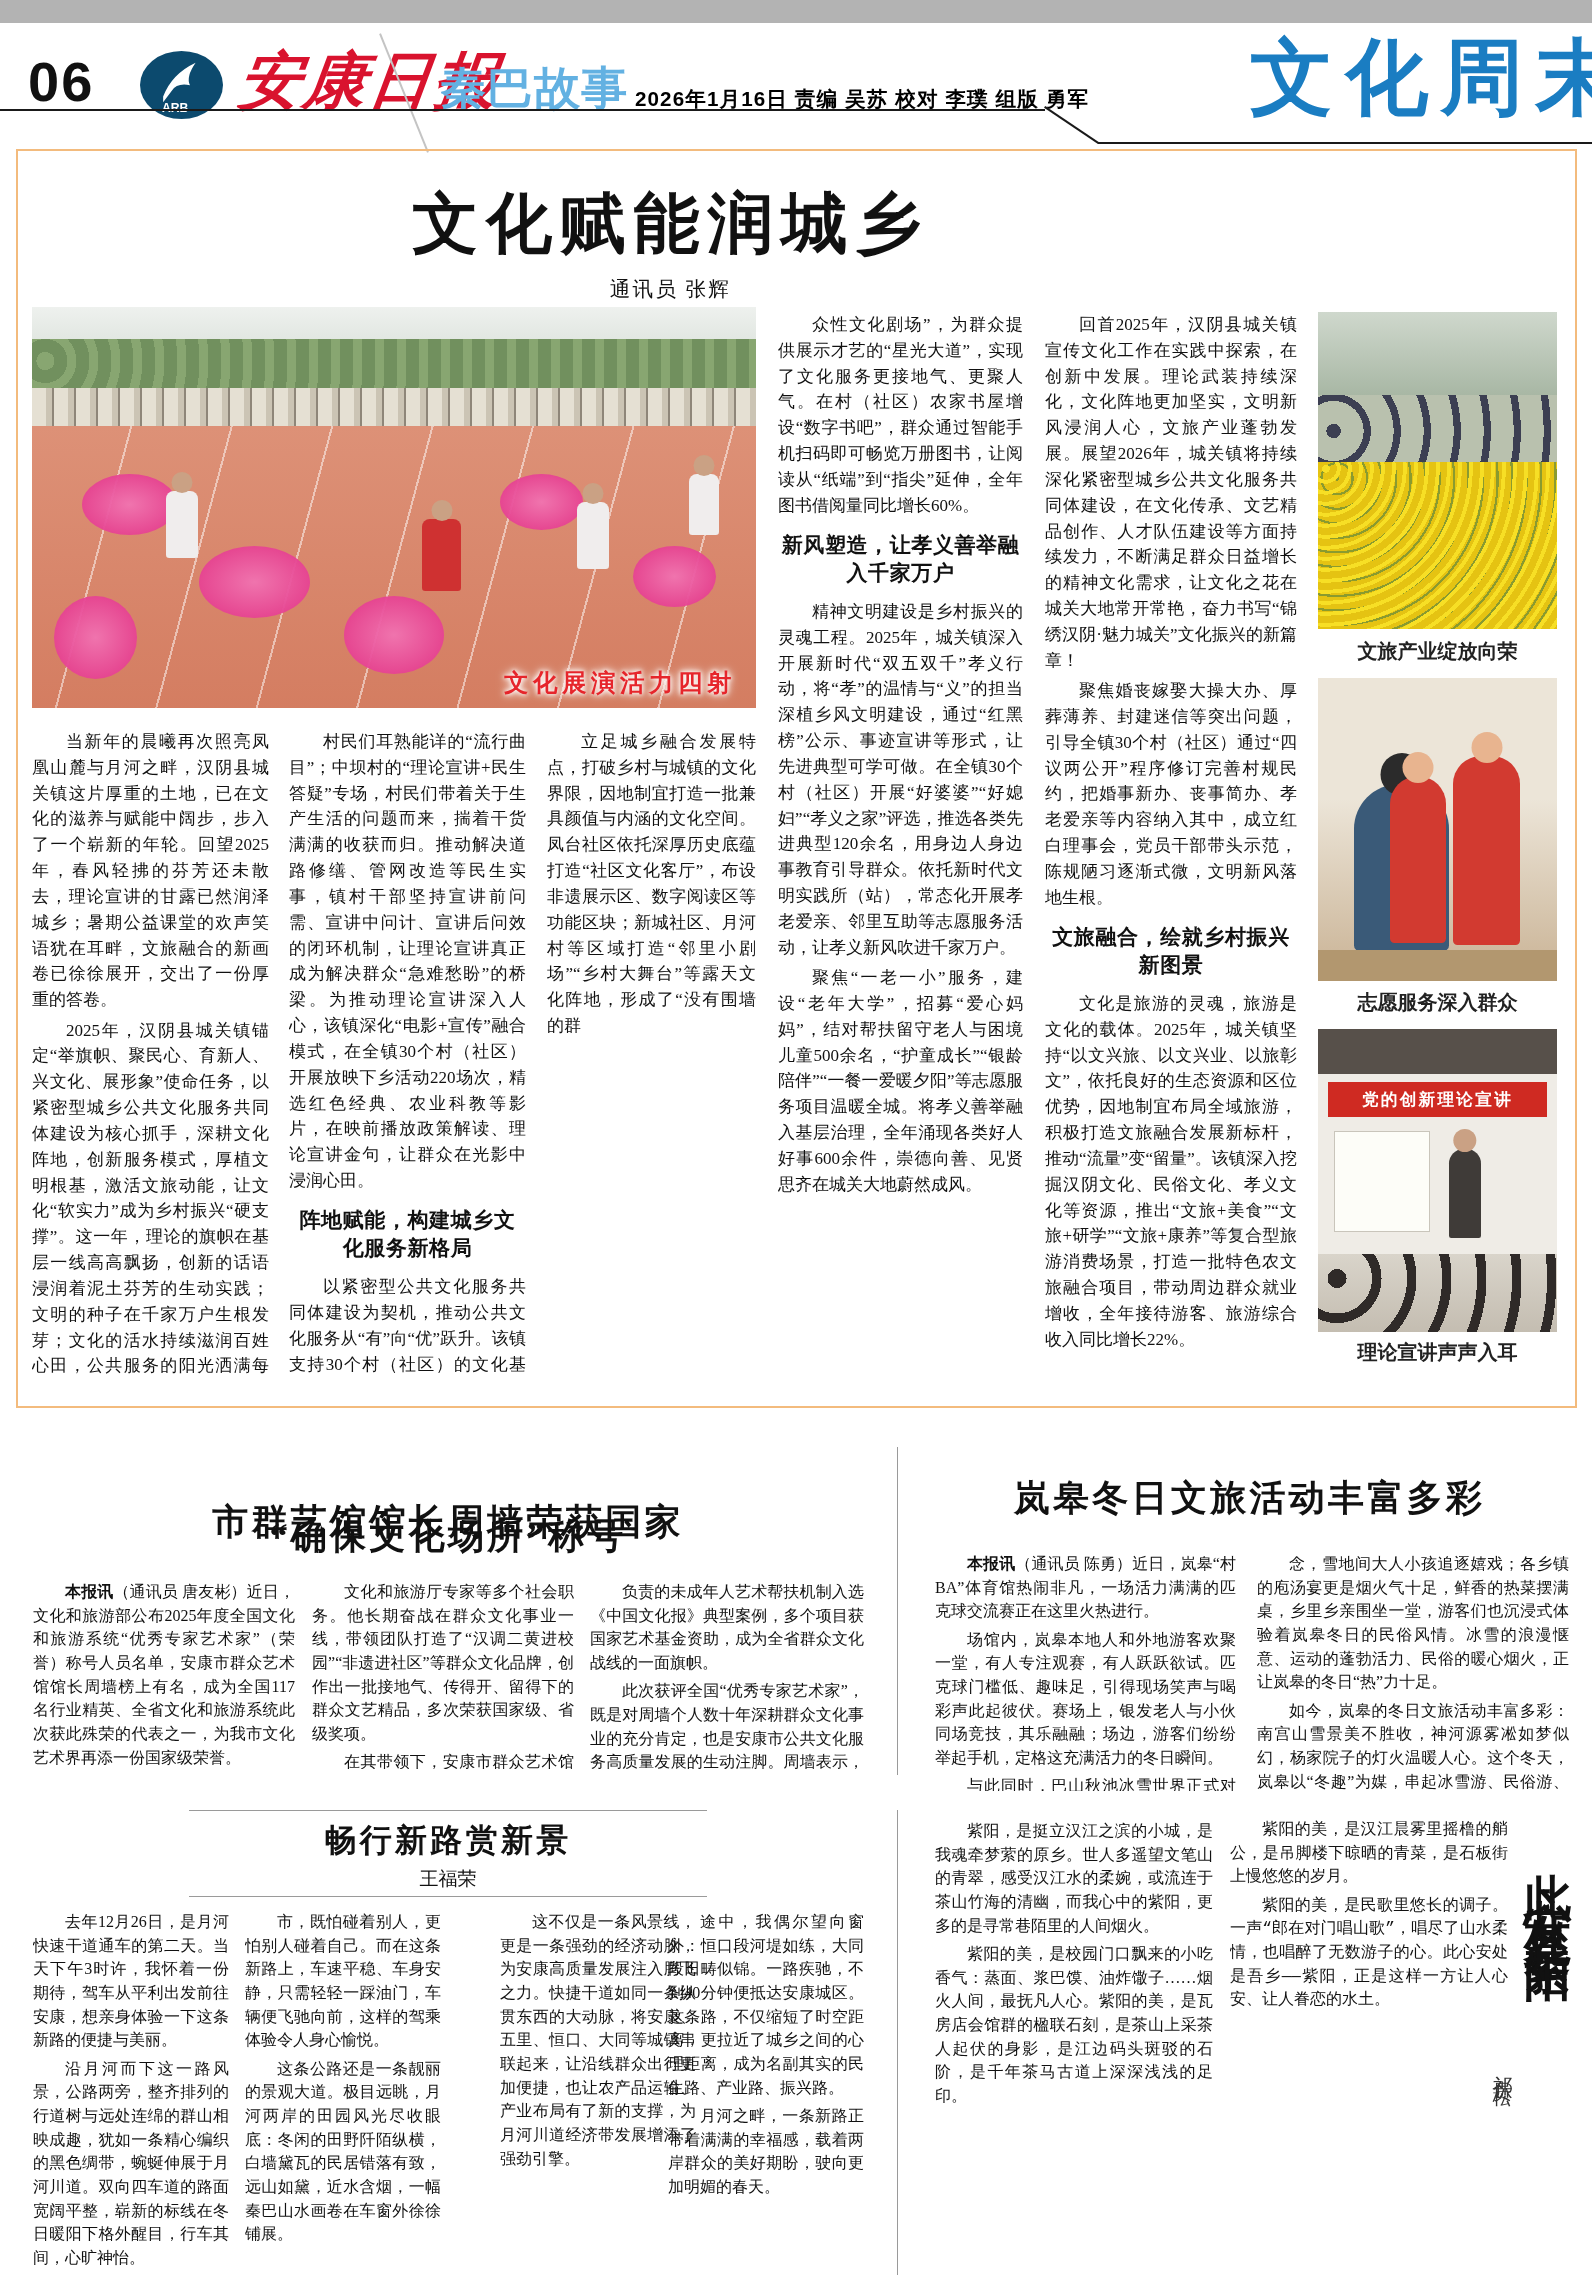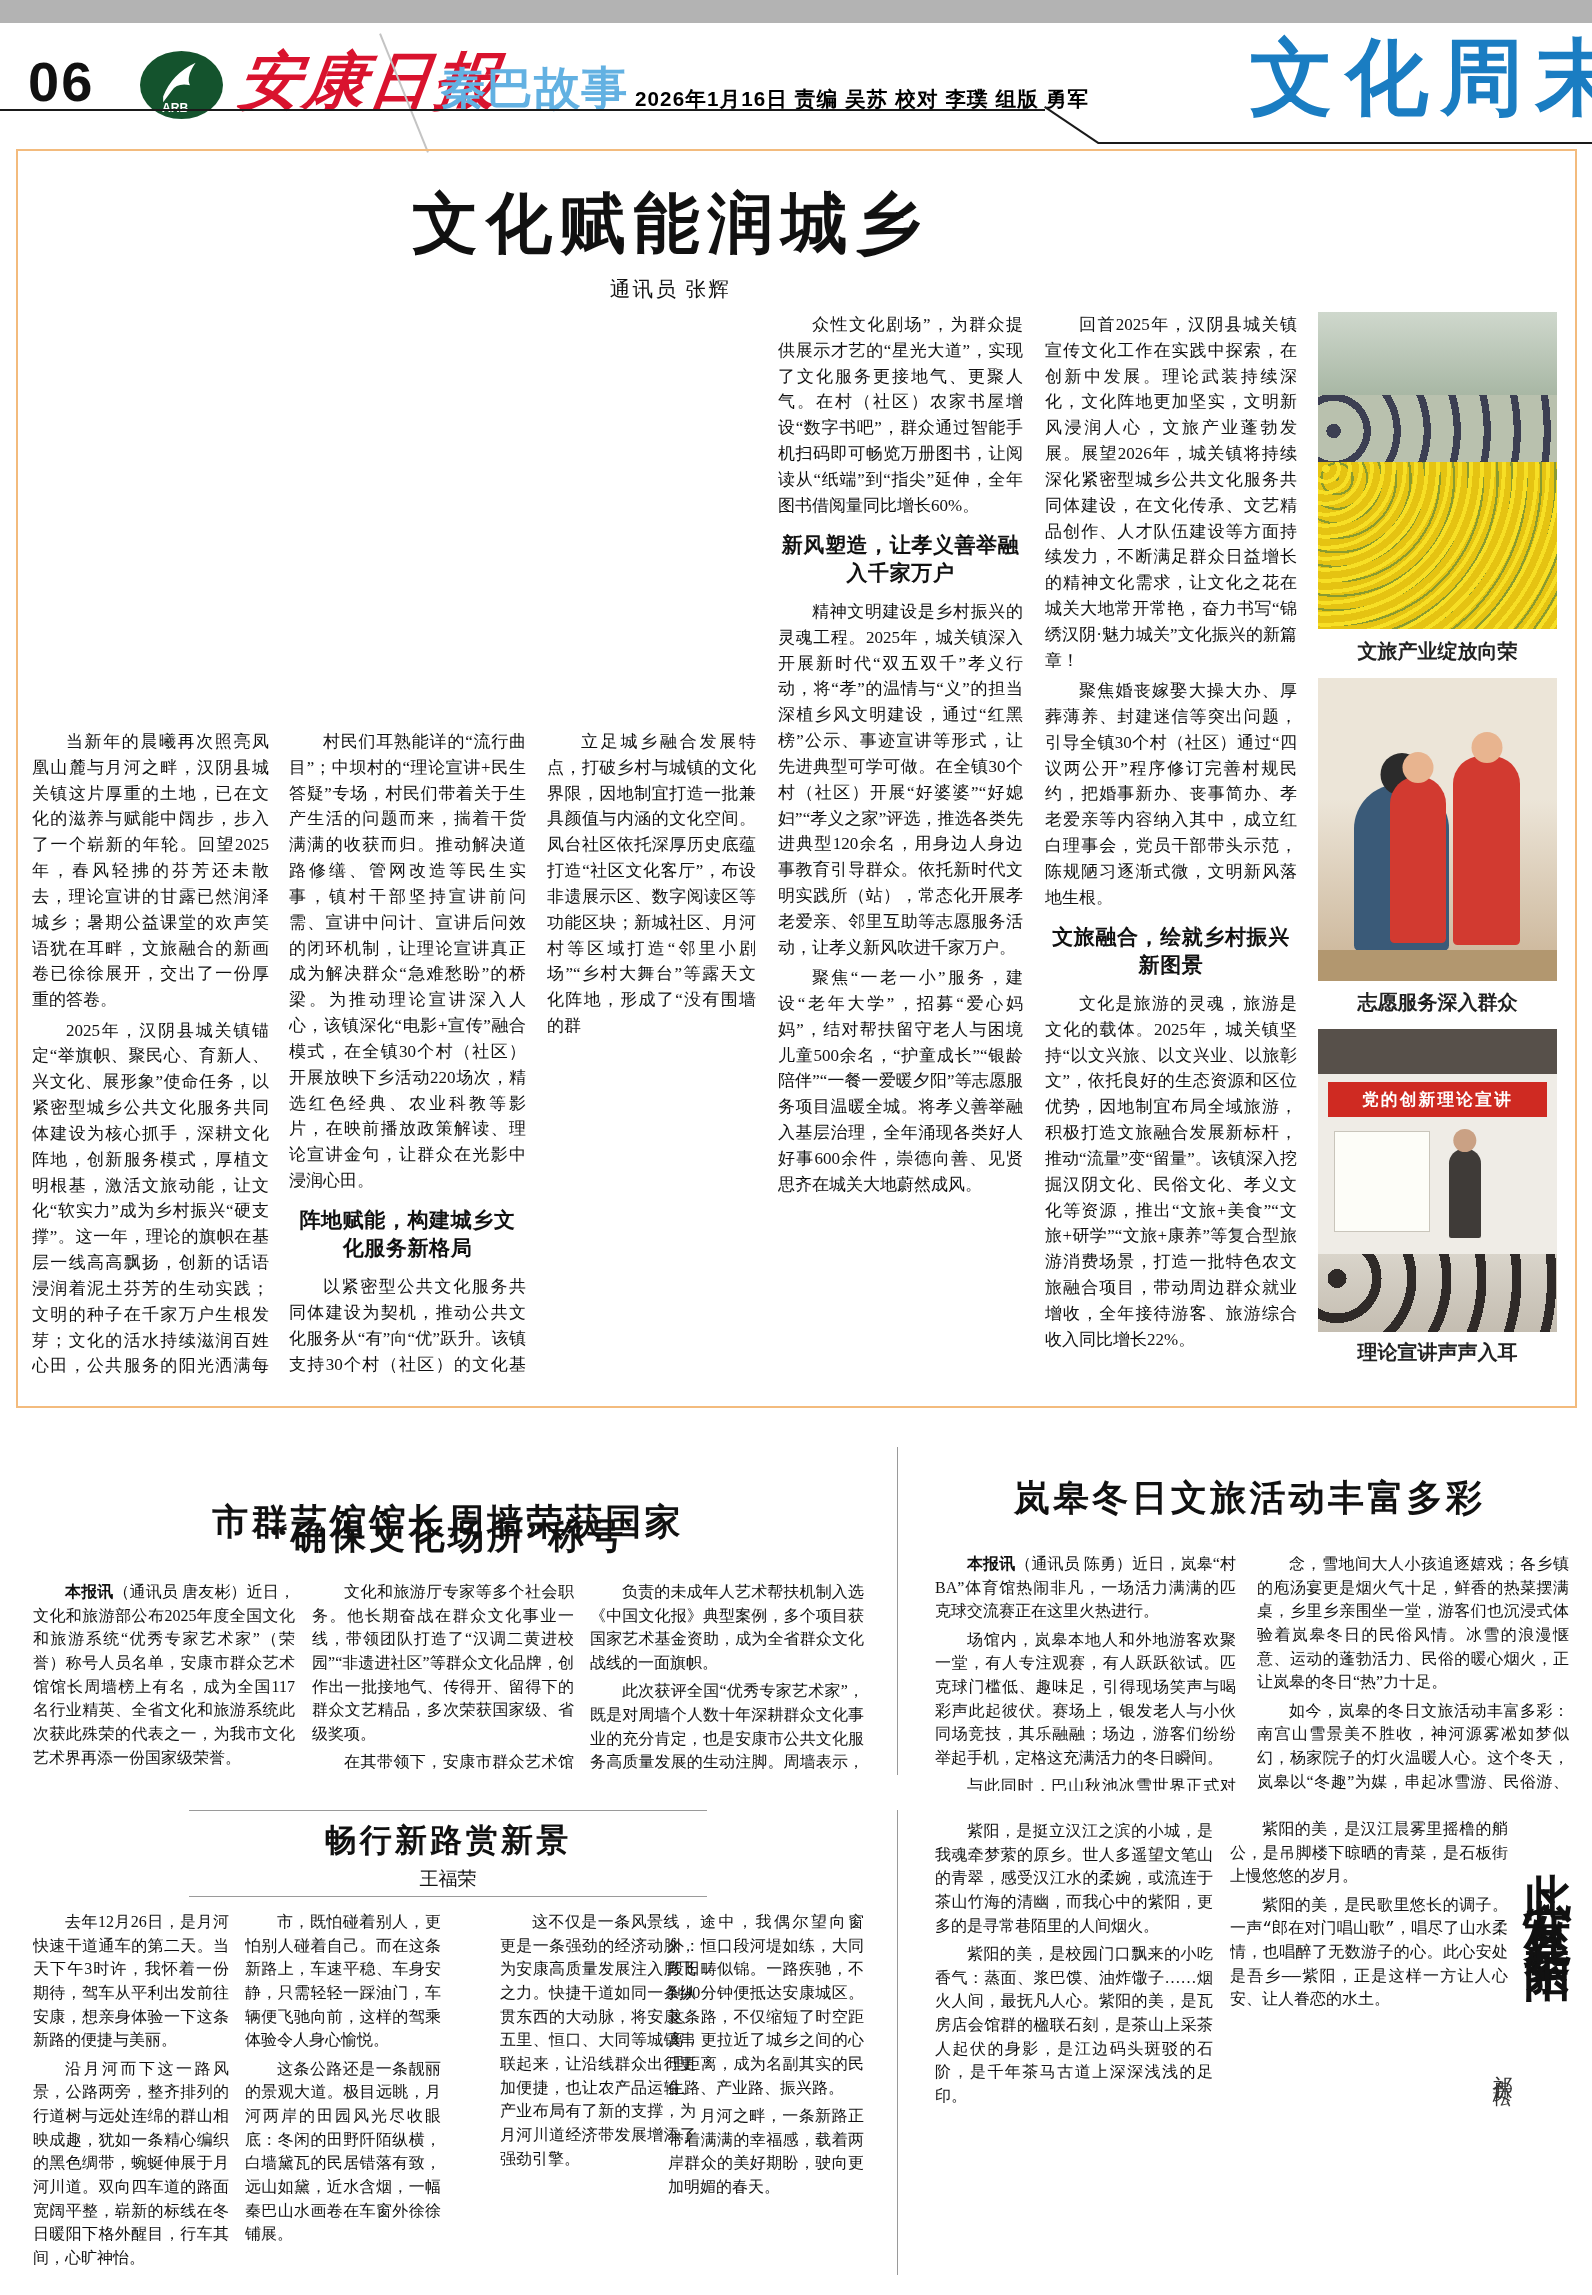--- a/index.html
+++ b/index.html
@@ -3,21 +3,21 @@
 <meta charset="utf-8">
 <style>
   html,body{margin:0;padding:0;background:#888;}
   .page{position:relative;width:1592px;height:2295px;background:#fff;overflow:hidden;
         font-family:"Liberation Serif",serif;color:#111;}
   .abs{position:absolute;}
 
   
   .topbar{left:0;top:0;width:1592px;height:23.4px;background:#b3b3b3;}
   .pagenum{left:28px;top:49px;font:700 56px "Liberation Sans",sans-serif;letter-spacing:2.2px;}
-  .logo-oval{left:140px;top:51px;width:83px;height:68px;background:#14532d;border-radius:50%;}
+  .logo-oval{left:140px;top:51px;width:83px;height:68px;background:#0c4a6e;border-radius:50%;}
   .logo-oval svg{position:absolute;left:12.2px;top:5.6px;}
   .logo-sub{position:absolute;left:22px;bottom:4.5px;color:#fff;font:700 12.2px "Liberation Sans",sans-serif;}
   .papername{left:239px;top:39px;font:700 italic 62px "Liberation Serif",serif;color:#d9132e;
              transform:skewX(-7deg);letter-spacing:3.3px;}
   .slash{left:403px;top:29px;width:2.2px;height:128px;background:#c4c4c4;transform:rotate(-22deg);}
   .section-name{left:440px;top:58px;font:700 46px "Liberation Sans",sans-serif;color:#63b1e2;letter-spacing:1.1px;}
   .dateline{left:635px;top:85px;font:700 20.6px "Liberation Sans",sans-serif;color:#000;letter-spacing:1.1px;}
   .weekend{left:1250px;top:23.4px;width:328px;font:700 83px "Liberation Serif",serif;color:#1a7dc2;letter-spacing:12.2px;white-space:nowrap;}
   .rule-l{left:0;top:109px;width:1045px;height:2.2px;background:#1a1a1a;}
   .rule-diag{left:1039px;top:124px;width:65px;height:2.2px;background:#1a1a1a;transform:rotate(34deg);}
@@ -109,20 +109,37 @@
   <div class="abs dateline">2026年1月16日  责编 吴苏  校对 李璞  组版 勇军</div>
   <div class="abs weekend">文化周末</div>
   <div class="abs rule-l"></div>
   <div class="abs rule-diag"></div>
   <div class="abs rule-r"></div>
 
   <div class="abs main-box"></div>
   <div class="abs headline">文化赋能润城乡</div>
   <div class="abs byline">通讯员  张辉</div>
 
+  <div class="abs main-photo">
+    <div class="mp-sky"></div>
+    <div class="mp-trees"></div>
+    <div class="mp-crowd"></div>
+    <div class="mp-track"></div>
+    <div class="fan" style="left:50px;top:167px;width:95px;height:61px;"></div>
+    <div class="fan" style="left:167px;top:239px;width:111px;height:72px;"></div>
+    <div class="fan" style="left:312px;top:289px;width:100px;height:78px;"></div>
+    <div class="fan" style="left:468px;top:167px;width:83px;height:56px;"></div>
+    <div class="fan" style="left:601px;top:239px;width:83px;height:61px;"></div>
+    <div class="fan" style="left:22px;top:289px;width:83px;height:83px;"></div>
+    <div class="fig" style="left:390px;top:212px;width:39px;height:72px;background:#cf3131;"></div>
+    <div class="fig" style="left:134px;top:184px;width:32px;height:67px;background:#f0eded;"></div>
+    <div class="fig" style="left:545px;top:195px;width:32px;height:67px;background:#f0eded;"></div>
+    <div class="fig" style="left:657px;top:167px;width:30px;height:61px;background:#f0eded;"></div>
+    <div class="mp-caption">文化展演活力四射</div>
+  </div>
 
   <div class="abs col" style="left:32px;top:729px;width:237px;height:645px;">
     <p>当新年的晨曦再次照亮凤凰山麓与月河之畔，汉阴县城关镇这片厚重的土地，已在文化的滋养与赋能中阔步，步入了一个崭新的年轮。回望2025年，春风轻拂的芬芳还未散去，理论宣讲的甘露已然润泽城乡；暑期公益课堂的欢声笑语犹在耳畔，文旅融合的新画卷已徐徐展开，交出了一份厚重的答卷。</p>
     <p>2025年，汉阴县城关镇锚定“举旗帜、聚民心、育新人、兴文化、展形象”使命任务，以紧密型城乡公共文化服务共同体建设为核心抓手，深耕文化阵地，创新服务模式，厚植文明根基，激活文旅动能，让文化“软实力”成为乡村振兴“硬支撑”。这一年，理论的旗帜在基层一线高高飘扬，创新的话语浸润着泥土芬芳的生动实践；文明的种子在千家万户生根发芽；文化的活水持续滋润百姓心田，公共服务的阳光洒满每个角落；文旅融合不断拓宽发展路径，绿水青山正转化为实实在在的发展红利。从镇党委的战略部署到村（社区）的政策落实，从快板声声的宣讲到新兴领域的拓展，一幅以宣传思想文化工作聚势赋能、助力乡村全面振兴的和美画卷，共同奏响了“锦绣汉阴·魅力城关”的时代强音。</p>
 
   </div>
   <div class="abs col" style="left:289px;top:729px;width:237px;height:645px;">
     <p>村民们耳熟能详的“流行曲目”；中坝村的“理论宣讲+民生答疑”专场，村民们带着关于生产生活的问题而来，揣着干货满满的收获而归。推动解决道路修缮、管网改造等民生实事，镇村干部坚持宣讲前问需、宣讲中问计、宣讲后问效的闭环机制，让理论宣讲真正成为解决群众“急难愁盼”的桥梁。为推动理论宣讲深入人心，该镇深化“电影+宣传”融合模式，在全镇30个村（社区）开展放映下乡活动220场次，精选红色经典、农业科教等影片，在映前播放政策解读、理论宣讲金句，让群众在光影中浸润心田。</p>
     <h3>阵地赋能，构建城乡文化服务新格局</h3>
     <p>以紧密型公共文化服务共同体建设为契机，推动公共文化服务从“有”向“优”跃升。该镇支持30个村（社区）的文化基础设施全面升级改造，通过升级改造文化广场，添置文化演出设备以及体育器材，让每一个文化场所焕发新生机；建立“专人负责、定期维护”的管护机制，确保文化场所“大门常开、活动常办”。制定《城关镇公共文化设施管理办法》，明确开放时间、服务规范、安全责任等要求，定期开展设施检查维护，全镇现有文化设备56台（套）。通过“群众点单、中心派单、部门领单、群众评单”的闭环管理机制，精准对接群众文化需求，让文化阵地真正“活”起来、用起来。</p>

